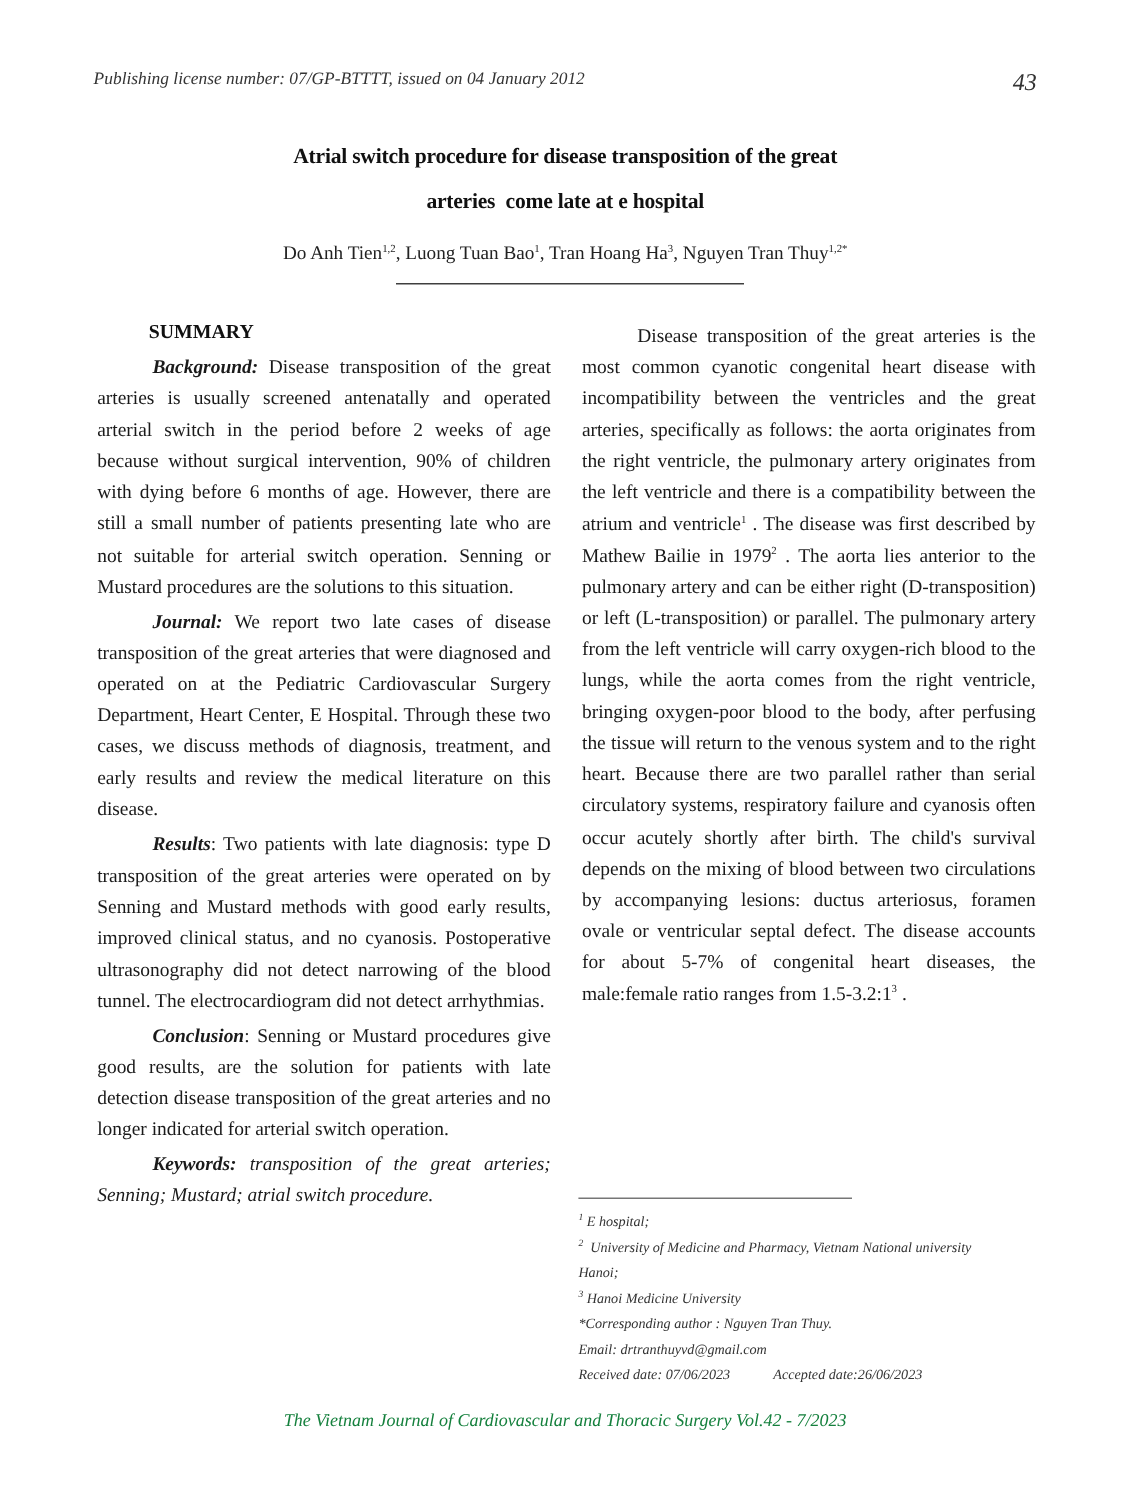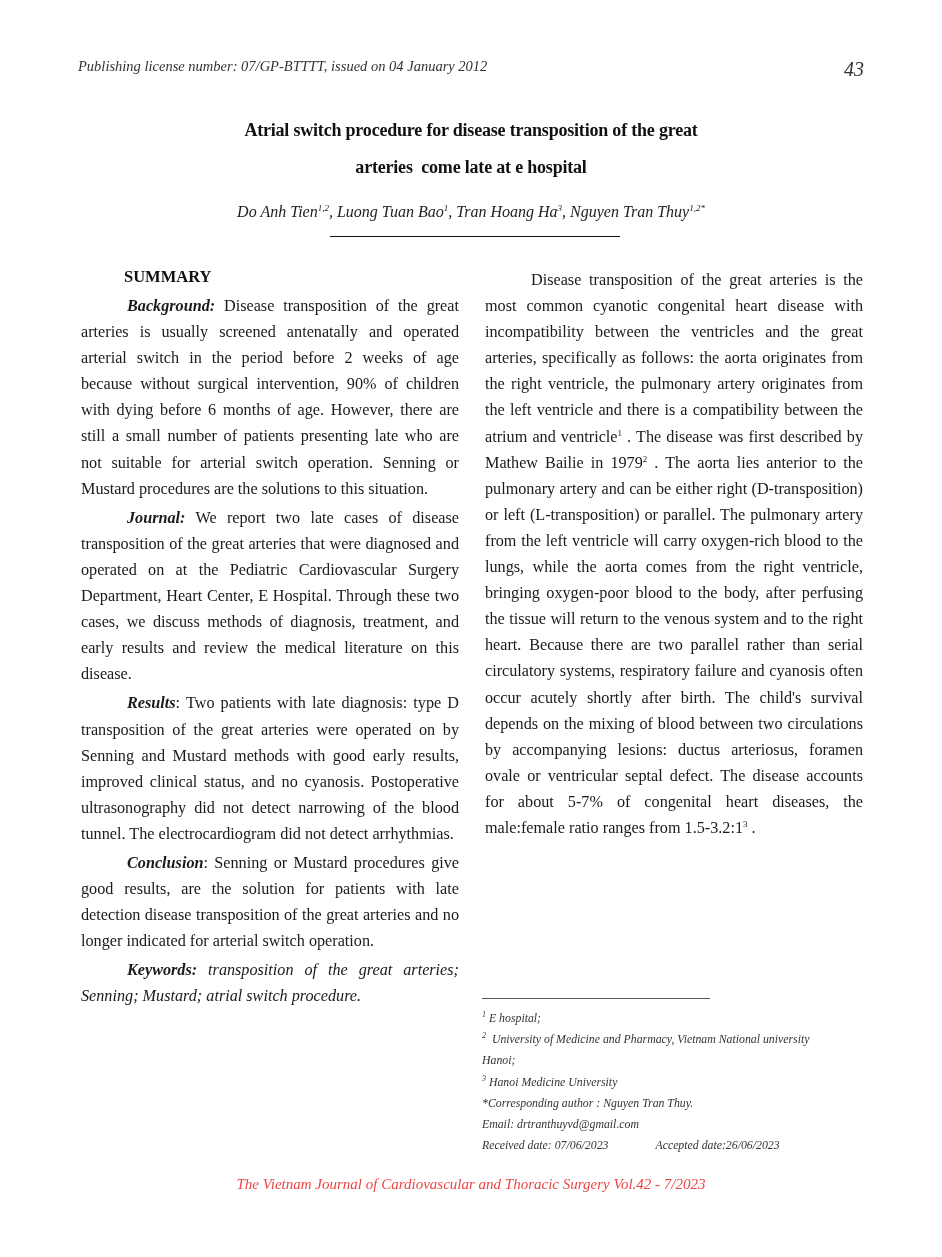--- a/index.html
+++ b/index.html
@@ -12,21 +12,21 @@
     font-style: italic; font-size: 14.5px; color: #333;
   }
   .running-head .page-num { position: absolute; right: 0; top: 0; font-size: 20px; }
   .title {
     position: absolute; top: 112px; left: 60px; right: 60px;
     text-align: center; font-weight: bold; font-size: 18px; line-height: 37px; color: #111;
     font-family: "Liberation Serif", serif; letter-spacing: -0.2px;
   }
   .authors {
     position: absolute; top: 203px; left: 0; right: 0; text-align: center;
-    font-style: italic; font-size: 16px; color: #222;
+    font-size: 16px; color: #222;
   }
   .authors sup { font-size: 9px; }
   .title-rule {
     position: absolute; top: 236px; left: 330px; width: 290px; height: 0;
     border-top: 1.5px solid #111;
   }
   .col { position: absolute; top: 264px; width: 384px; font-size: 16.2px; line-height: 26.1px; text-align: justify; }
   .col.left { left: 78px; }
   .col.right { left: 482px; }
   .col p { margin: 3px; text-indent: 46px; }
@@ -37,24 +37,24 @@
   .fn-rule {
     position: absolute; top: 998px; left: 482px; width: 228px; height: 0;
     border-top: 1px solid #555;
   }
   .footnotes {
     position: absolute; top: 1008px; left: 482px; width: 400px;
     font-style: italic; font-size: 11.8px; line-height: 21.2px; color: #333;
   }
   .footnotes div { white-space: nowrap; }
   .footnotes sup { font-size: 8px; }
-  .dates span + span { margin-left: 47px; }
+  .dates span + span { margin-left: 36px; }
   .journal-footer {
     position: absolute; top: 1176px; left: 0; right: 0; text-align: center;
-    font-style: italic; font-size: 15px; color: #ef4444;
+    font-style: italic; font-size: 15px; color: #15803d;
   }
 </style>
 </head>
 <body>
 
 <div class="running-head">
   <span>Publishing license number: 07/GP-BTTTT, issued on 04 January 2012</span>
   <span class="page-num">43</span>
 </div>
 

